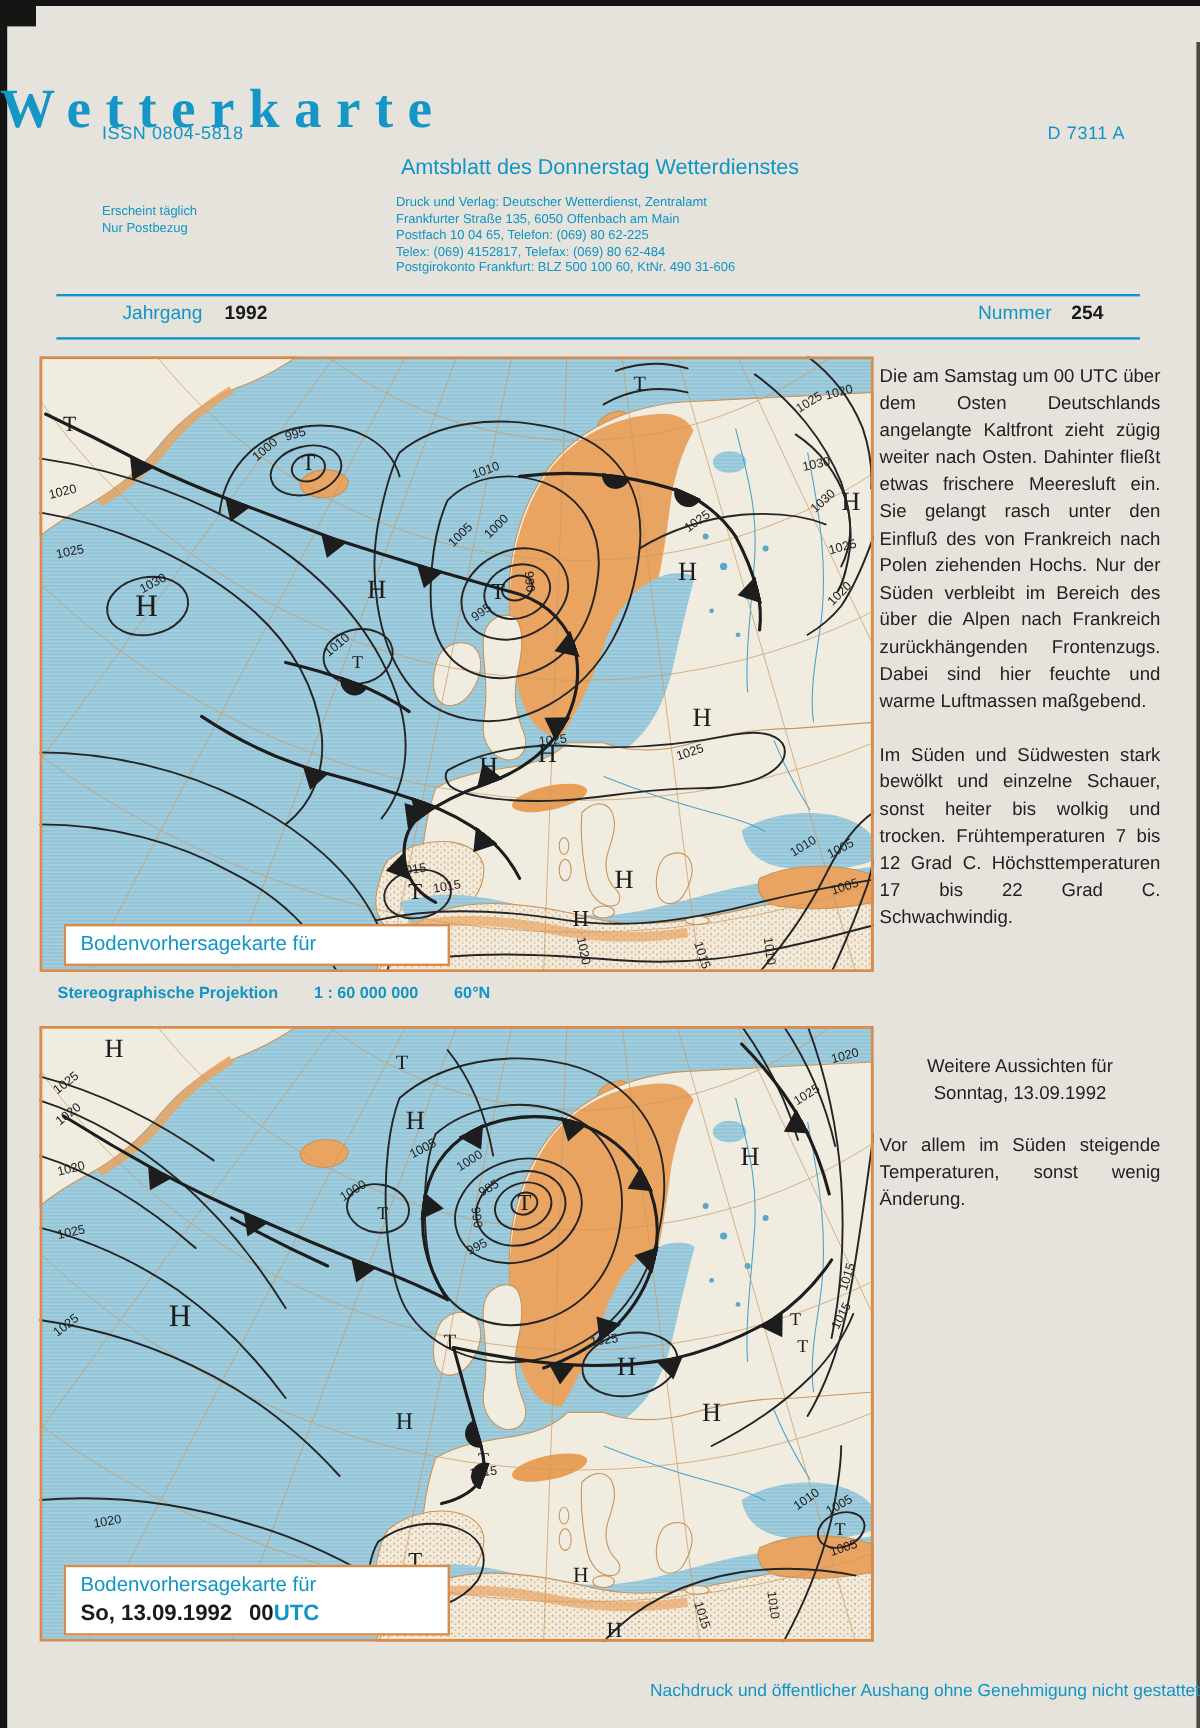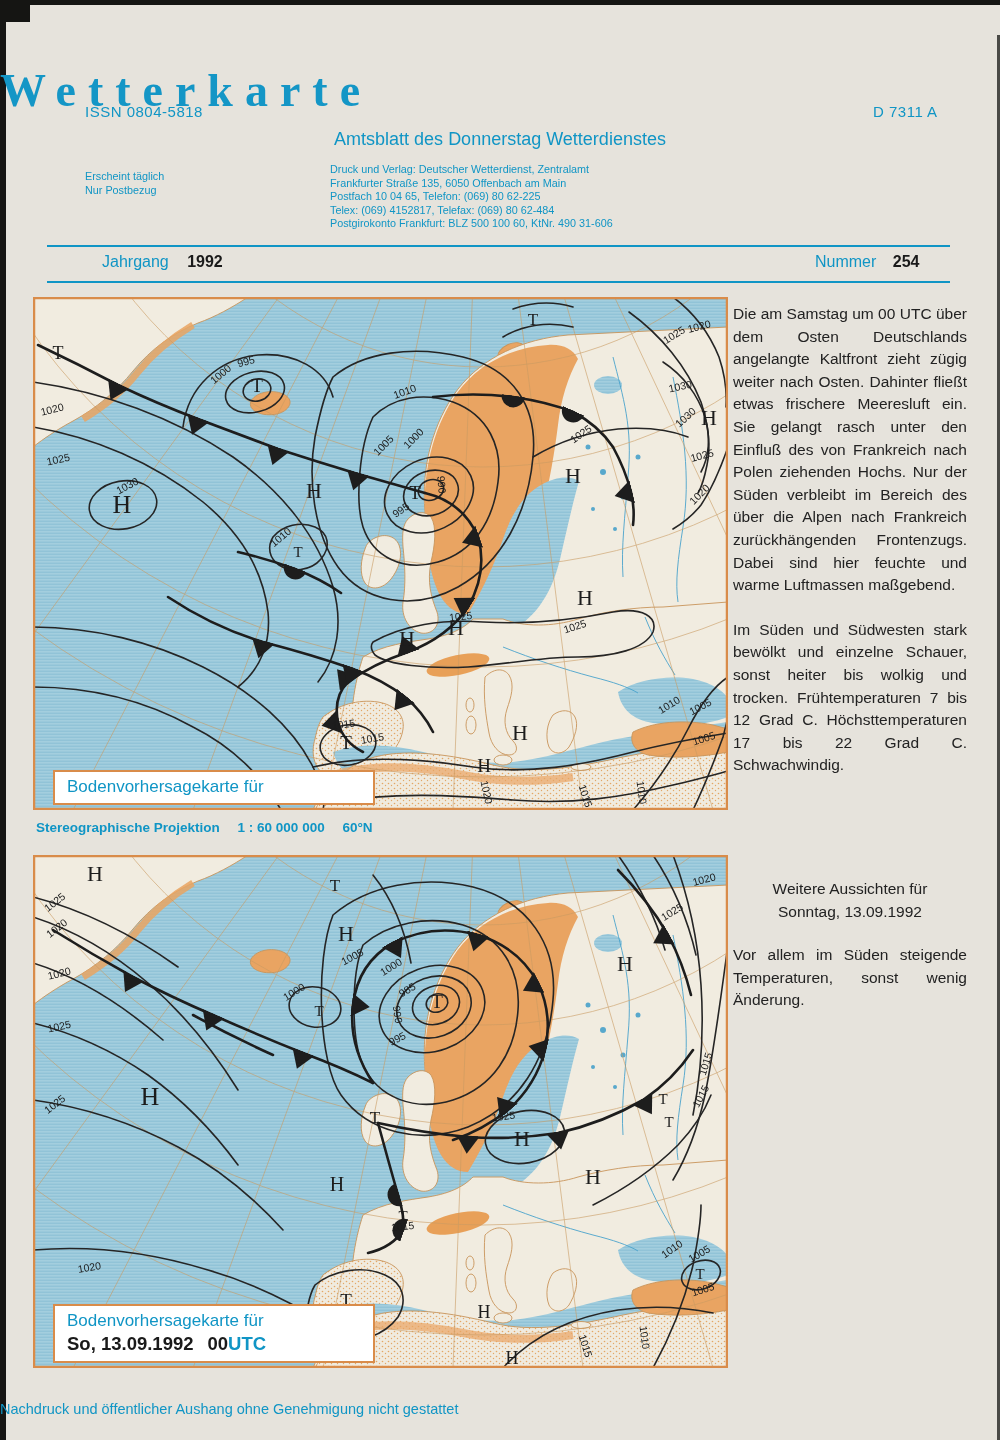--- a/index.html
+++ b/index.html
@@ -26,26 +26,26 @@
   .dl-date{left:0;right:0;text-align:center;color:#1a1a1a;font-size:17px;}
   
   .mapwrap{position:absolute;left:33px;width:695px;height:513px;}
   .capbox{position:absolute;left:4px;bottom:5px;width:306px;background:#ffffff;
           border:2px solid #d98c4a;text-align:left;padding:5px 0 6px 12px;margin-left:16px;}
   .capbox .l1{font-size:17px;color:#1095c5;}
   .capbox .l2{font-size:18.5px;font-weight:bold;color:#1a1a1a;margin-top:2px;}
   .capbox .l2 .utc{color:#1095c5;}
   .capbox .l2 .t{margin-left:14px;}
   .projnote{position:absolute;left:36px;top:820px;font-size:13.5px;font-weight:bold;color:#1095c5;}
-  .projnote span{margin-right:14px;}
+  .projnote span{margin-right:14px;margin-left:12px;}
   
   .fcol{position:absolute;left:733px;width:234px;font-size:15.5px;line-height:22.6px;color:#222;}
   .fcol .hd{text-align:center;margin-bottom:21px;}
   .fcol p{margin:0 0 22px 0;text-align:justify;}
-  .footer{position:absolute;left:0;right:0;top:1401px;text-align:left;font-size:14.5px;color:#1095c5;}
+  .footer{position:absolute;left:0;right:0;top:1401px;text-align:right;font-size:14.5px;color:#1095c5;}
   
   .lt{font-family:"Liberation Serif",serif;fill:#1c1c1c;text-anchor:middle;}
   .iso{font-family:"Liberation Sans",sans-serif;fill:#1c1c1c;text-anchor:middle;}
   svg .coast{stroke:#c8945a;stroke-width:.9;}
   svg .isob{fill:none;stroke:#252525;stroke-width:1.6;stroke-linecap:round;}
   svg .front{fill:none;stroke:#1d1d1d;stroke-width:2.6;stroke-linecap:round;}
   svg .grat{stroke:#c99a62;stroke-width:.8;fill:none;opacity:.75;}
   svg .river{stroke:#4aa3cc;stroke-width:.9;fill:none;}
 </style>
 </head>

